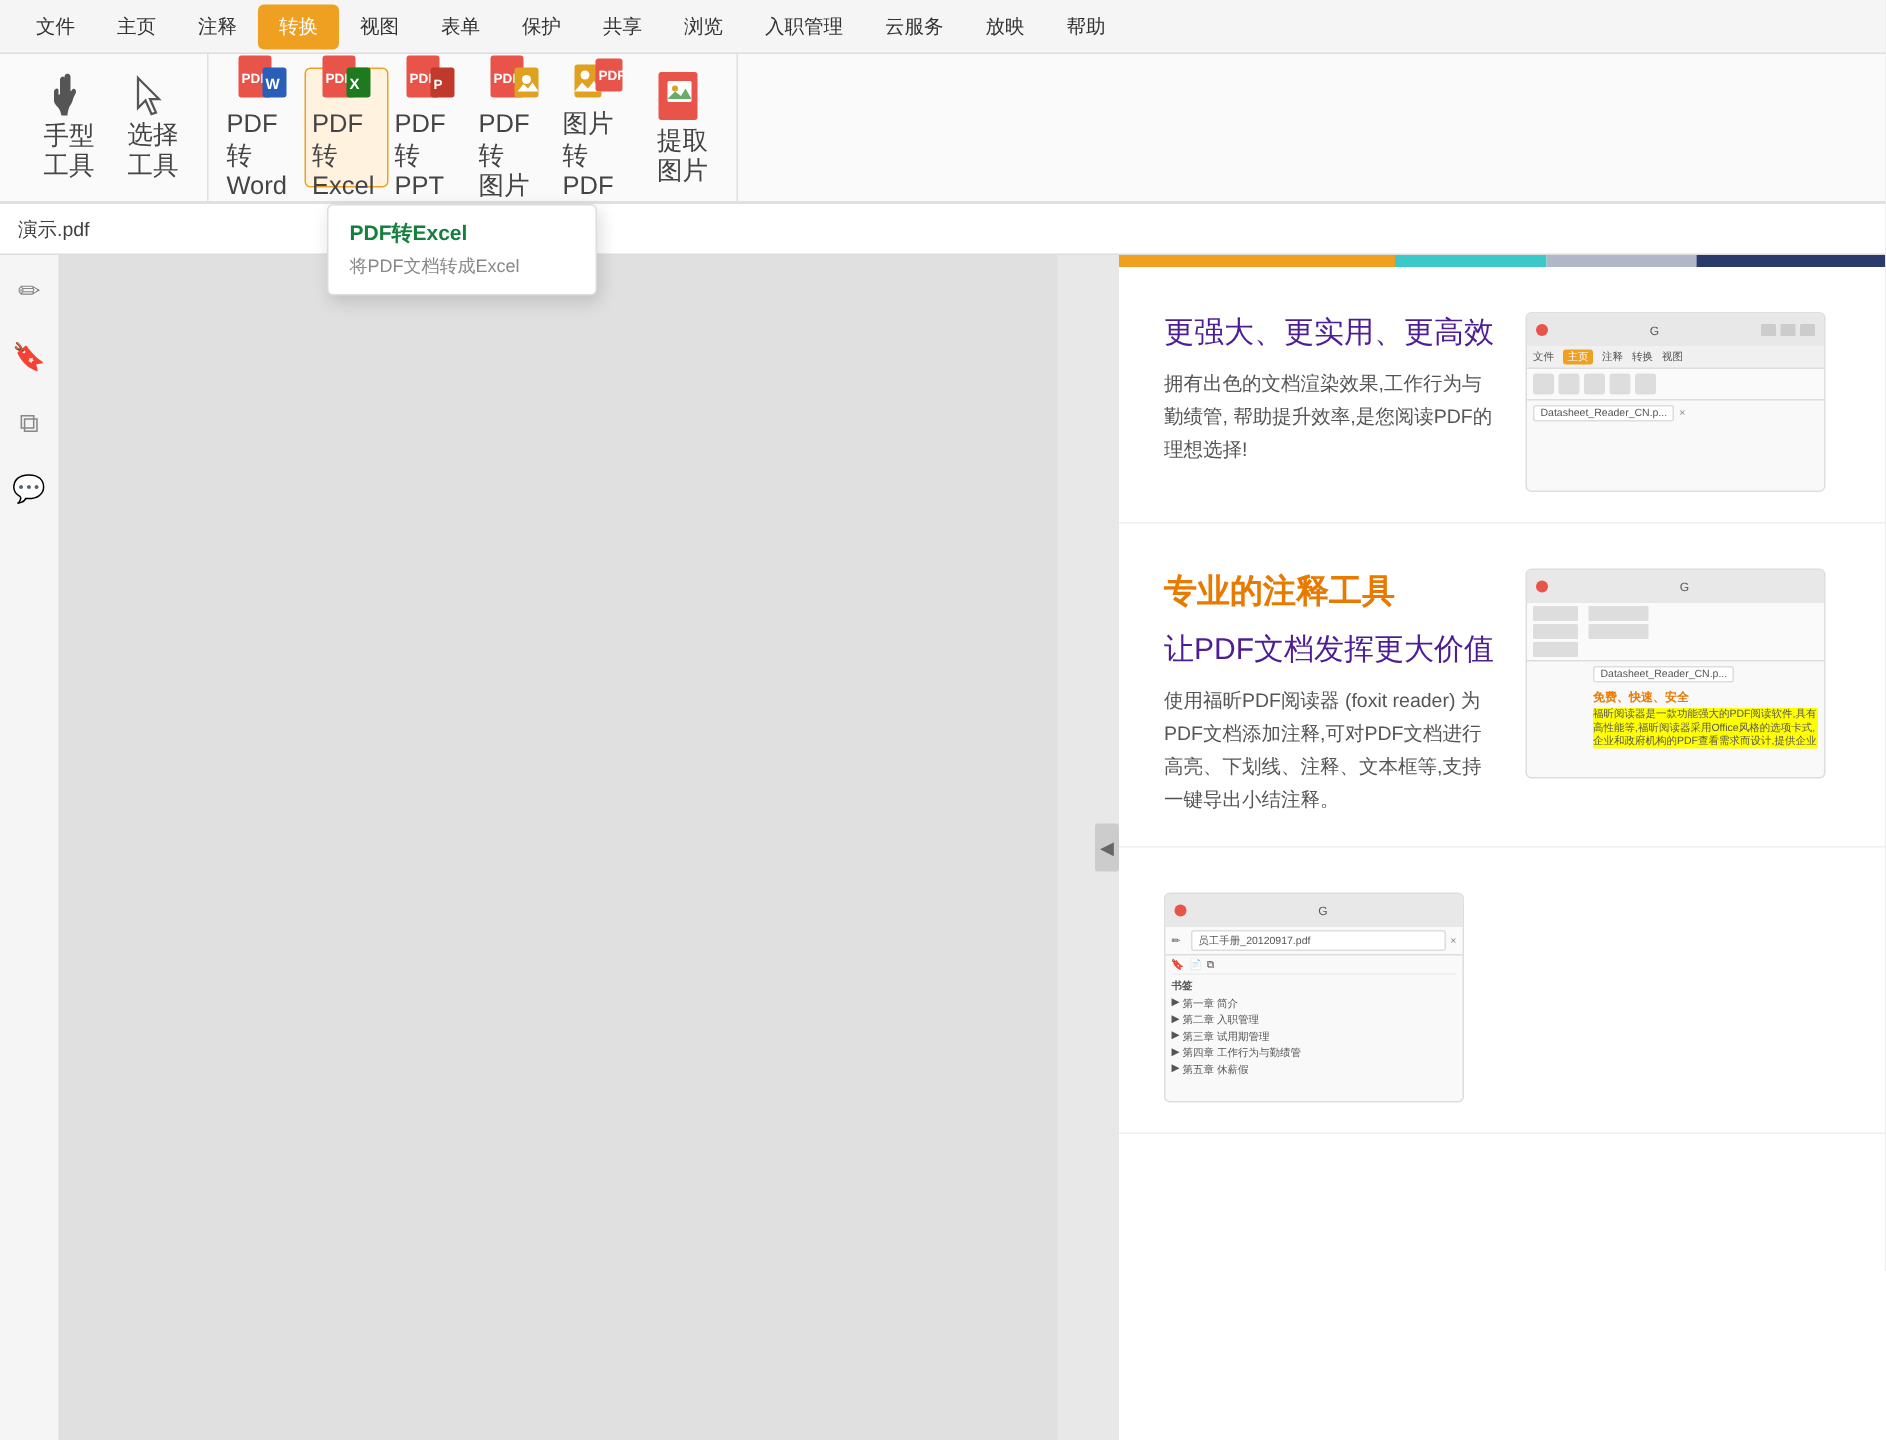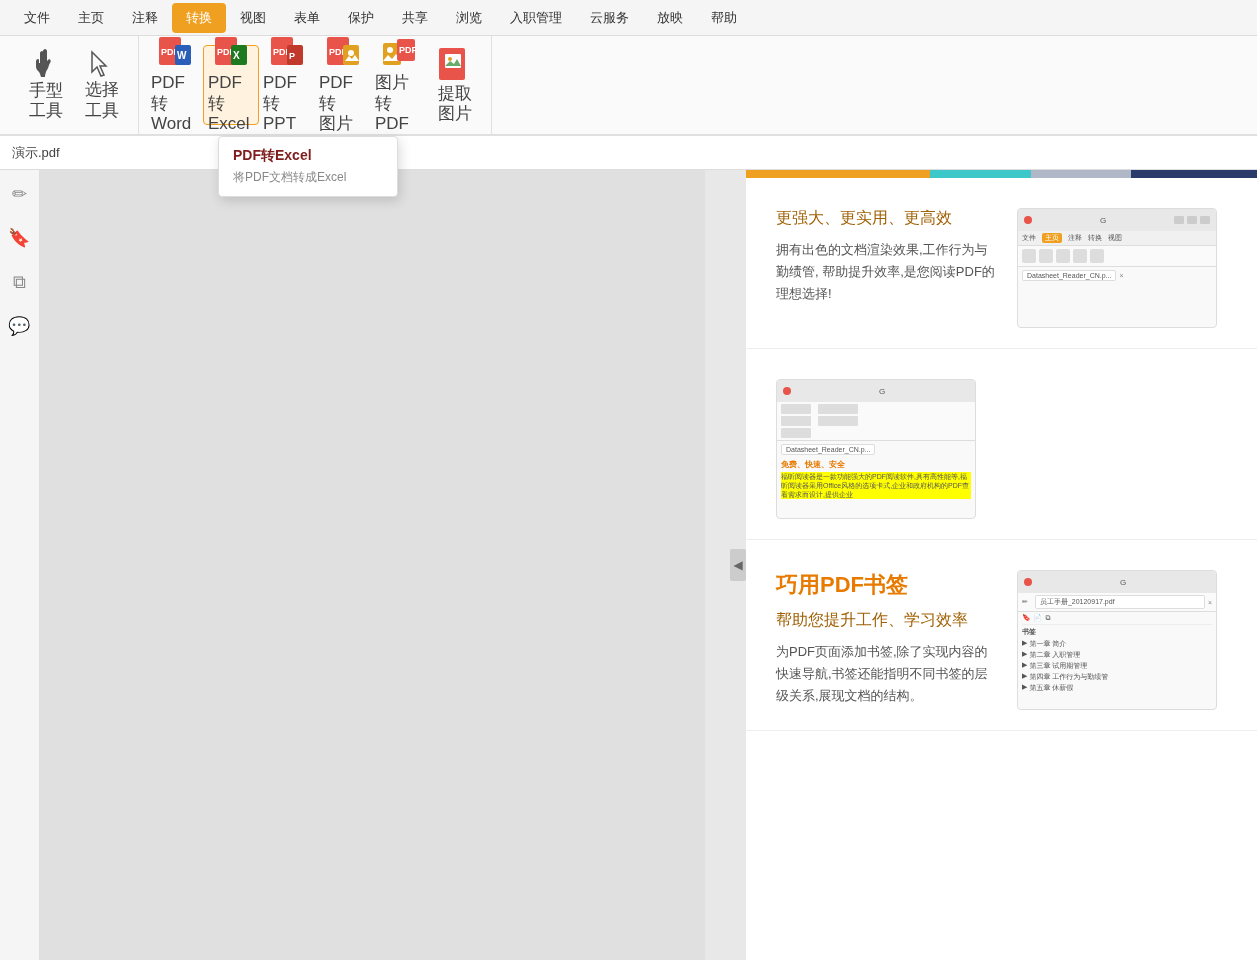--- a/index.html
+++ b/index.html
@@ -88,21 +88,21 @@
     
     .pdf-section {
       display: flex; padding: 30px 30px 20px 30px; border-bottom: 1px solid #eee;
       align-items: flex-start; gap: 20px;
     }
     .pdf-section-text { flex: 1; }
     .pdf-section-title {
       font-size: 22px; font-weight: bold; color: #e87a00; margin-bottom: 10px;
     }
     .pdf-section-subtitle {
-      font-size: 16px; color: #a16207; margin-bottom: 10px;
+      font-size: 20px; color: #4c1d95; margin-bottom: 10px;
     }
     .pdf-section-desc {
       font-size: 13px; color: #555; line-height: 1.7;
     }
     .pdf-section-image {
       width: 210px; flex-shrink: 0;
     }
     
     .mini-app {
       width: 200px; height: 120px; background: #f9f9f9; border: 1px solid #ddd;
@@ -112,21 +112,21 @@
       height: 22px; background: #e8e8e8; display: flex; align-items: center;
       padding: 0 6px; gap: 4px;
     }
 
     
     .dropdown-tooltip {
       position: absolute; left: 218px; top: 136px;
       background: white; border: 1px solid #ddd; box-shadow: 2px 4px 12px rgba(0,0,0,0.15);
       border-radius: 4px; padding: 10px 14px; z-index: 100; min-width: 180px;
     }
-    .tooltip-title { font-size: 14px; font-weight: bold; color: #7f1d1d; margin-bottom: 4px; }
+    .tooltip-title { font-size: 14px; font-weight: bold; color: #15803d; margin-bottom: 4px; }
     .tooltip-desc { font-size: 12px; color: #888; }
 
   </style>
 </head>
 <body>
 
 <div class="menu-bar">
   <div class="menu-item">文件</div>
   <div class="menu-item">主页</div>
   <div class="menu-item">注释</div>
@@ -300,52 +300,52 @@
           </div>
           <div style="display:flex;padding:3px 4px;gap:3px;align-items:center;">
             <div style="background:#fff;border:1px solid #ddd;border-radius:2px;padding:1px 4px;font-size:7px;color:#555;">Datasheet_Reader_CN.p...</div>
             <div style="font-size:7px;color:#888;">×</div>
           </div>
         </div>
       </div>
     </div>
 
     <div class="pdf-section">
+      <div class="pdf-section-text">
+        <div class="pdf-section-title">专业的注释工具</div>
+        <div class="pdf-section-subtitle">让PDF文档发挥更大价值</div>
+        <div class="pdf-section-desc">使用福昕PDF阅读器 (foxit reader) 为PDF文档添加注释,可对PDF文档进行高亮、下划线、注释、文本框等,支持一键导出小结注释。</div>
+      </div>
       <div class="pdf-section-image">
         <div class="mini-app" style="height:140px;">
           <div class="mini-app-titlebar">
             <div style="width:8px;height:8px;border-radius:50%;background:#e8534a;"></div>
             <div style="flex:1;font-size:8px;color:#555;text-align:center;">G</div>
           </div>
           <div style="display:flex;gap:3px;padding:2px 4px;background:#fafafa;border-bottom:1px solid #ddd;">
             <div style="display:flex;flex-direction:column;gap:2px;">
               <div style="width:30px;height:10px;background:#ddd;border-radius:1px;"></div>
               <div style="width:30px;height:10px;background:#ddd;border-radius:1px;"></div>
               <div style="width:30px;height:10px;background:#ddd;border-radius:1px;"></div>
             </div>
             <div style="display:flex;flex-direction:column;gap:2px;margin-left:4px;">
               <div style="width:40px;height:10px;background:#ddd;border-radius:1px;"></div>
               <div style="width:40px;height:10px;background:#ddd;border-radius:1px;"></div>
             </div>
           </div>
-          <div style="padding:3px 4px;font-size:7px;color:#555;">
+          <div style="padding:3px 4px;font-size:7px;color:#555;margin-left:40px;">
             <div style="background:#fff;border:1px solid #ddd;border-radius:2px;padding:1px 4px;margin-bottom:2px;display:inline-block;">Datasheet_Reader_CN.p...</div>
             <div style="margin-top:2px;font-weight:bold;color:#e87a00;font-size:8px;">免费、快速、安全</div>
             <div style="margin-top:2px;background:#ff0;font-size:7px;line-height:1.3;">福昕阅读器是一款功能强大的PDF阅读软件,具有高性能等,福昕阅读器采用Office风格的选项卡式,企业和政府机构的PDF查看需求而设计,提供企业</div>
           </div>
         </div>
       </div>
     </div>
 
     <div class="pdf-section">
-      <div class="pdf-section-text">
-        <div class="pdf-section-title">巧用PDF书签</div>
-        <div class="pdf-section-subtitle">帮助您提升工作、学习效率</div>
-        <div class="pdf-section-desc">为PDF页面添加书签,除了实现内容的快速导航,书签还能指明不同书签的层级关系,展现文档的结构。</div>
-      </div>
       <div class="pdf-section-image">
         <div class="mini-app" style="height:140px;">
           <div class="mini-app-titlebar">
             <div style="width:8px;height:8px;border-radius:50%;background:#e8534a;"></div>
             <div style="flex:1;font-size:8px;color:#555;text-align:center;">G</div>
           </div>
           <div style="display:flex;gap:3px;padding:2px 4px;background:#fafafa;border-bottom:1px solid #ddd;align-items:center;">
             <div style="font-size:7px;color:#555;margin-right:4px;">✏</div>
             <div style="background:#fff;border:1px solid #ddd;border-radius:2px;padding:1px 4px;font-size:7px;color:#555;flex:1;">员工手册_20120917.pdf</div>
             <div style="font-size:7px;color:#888;">×</div>

